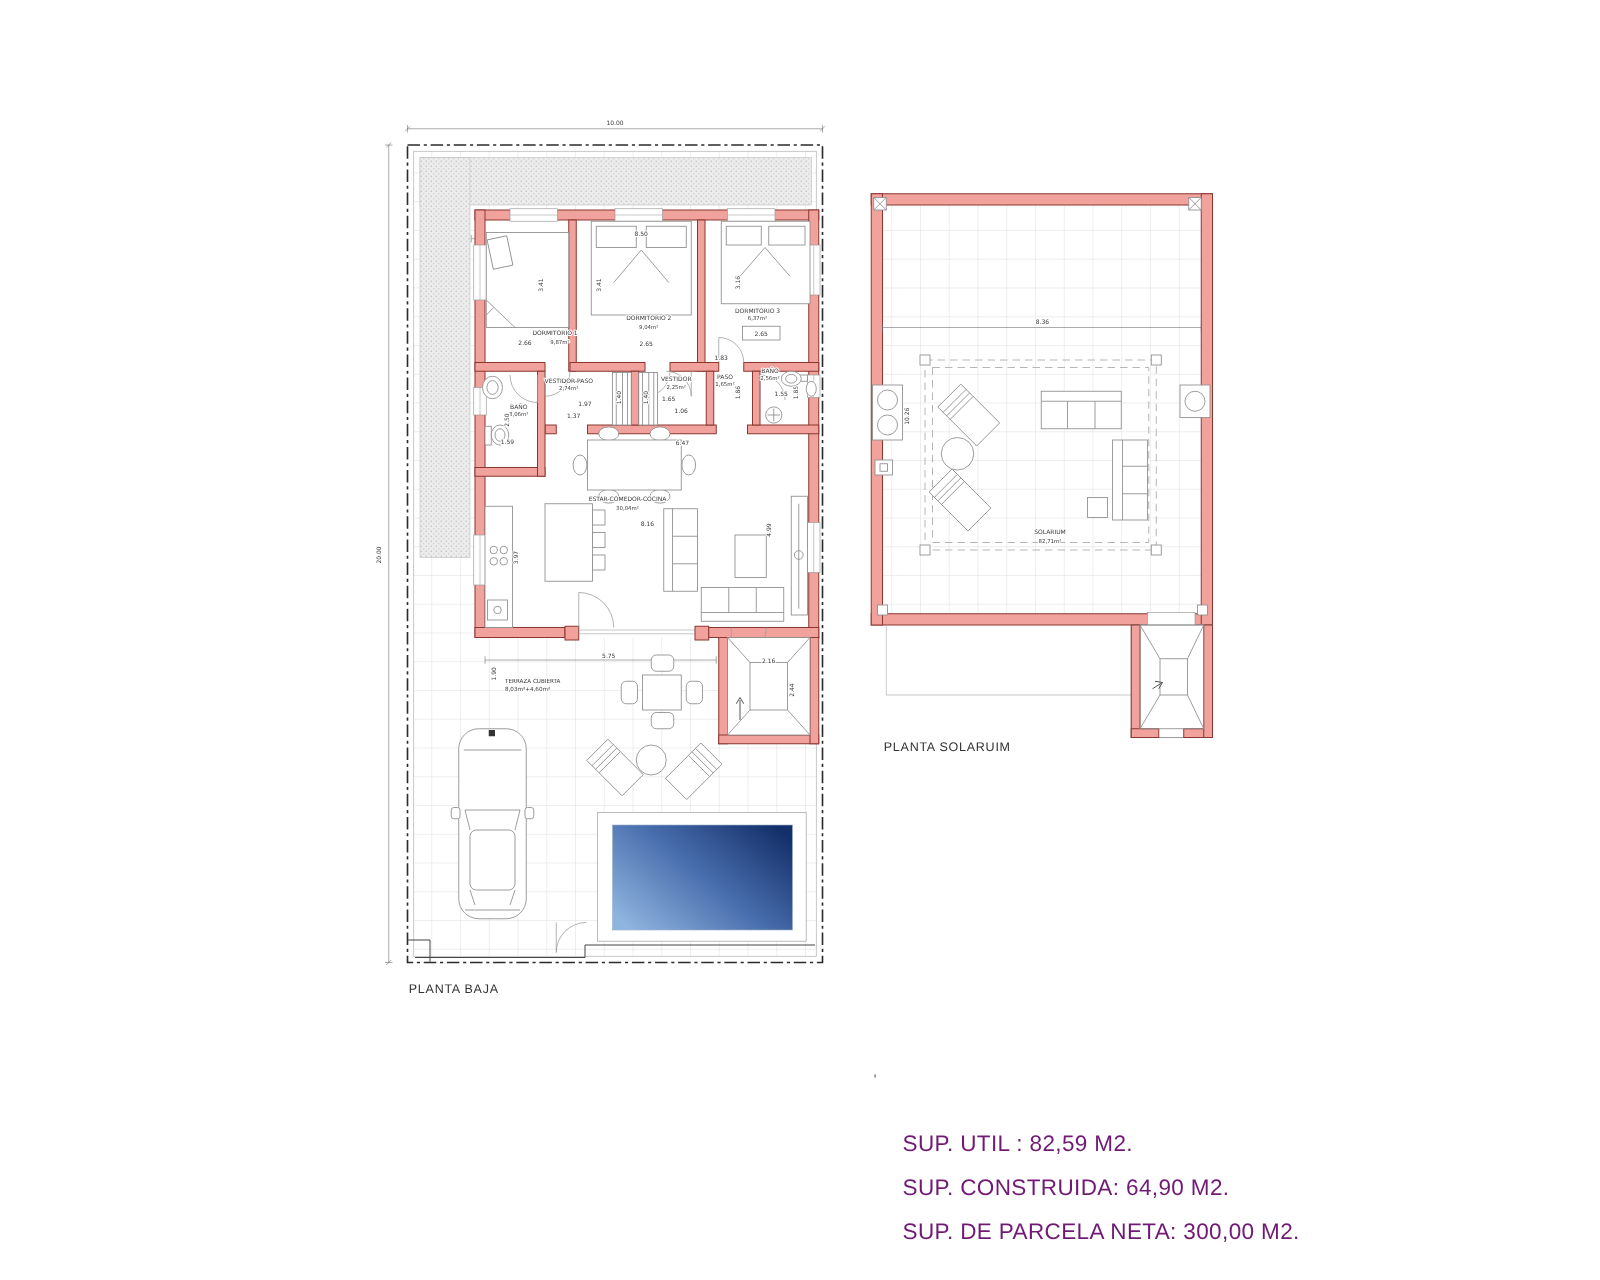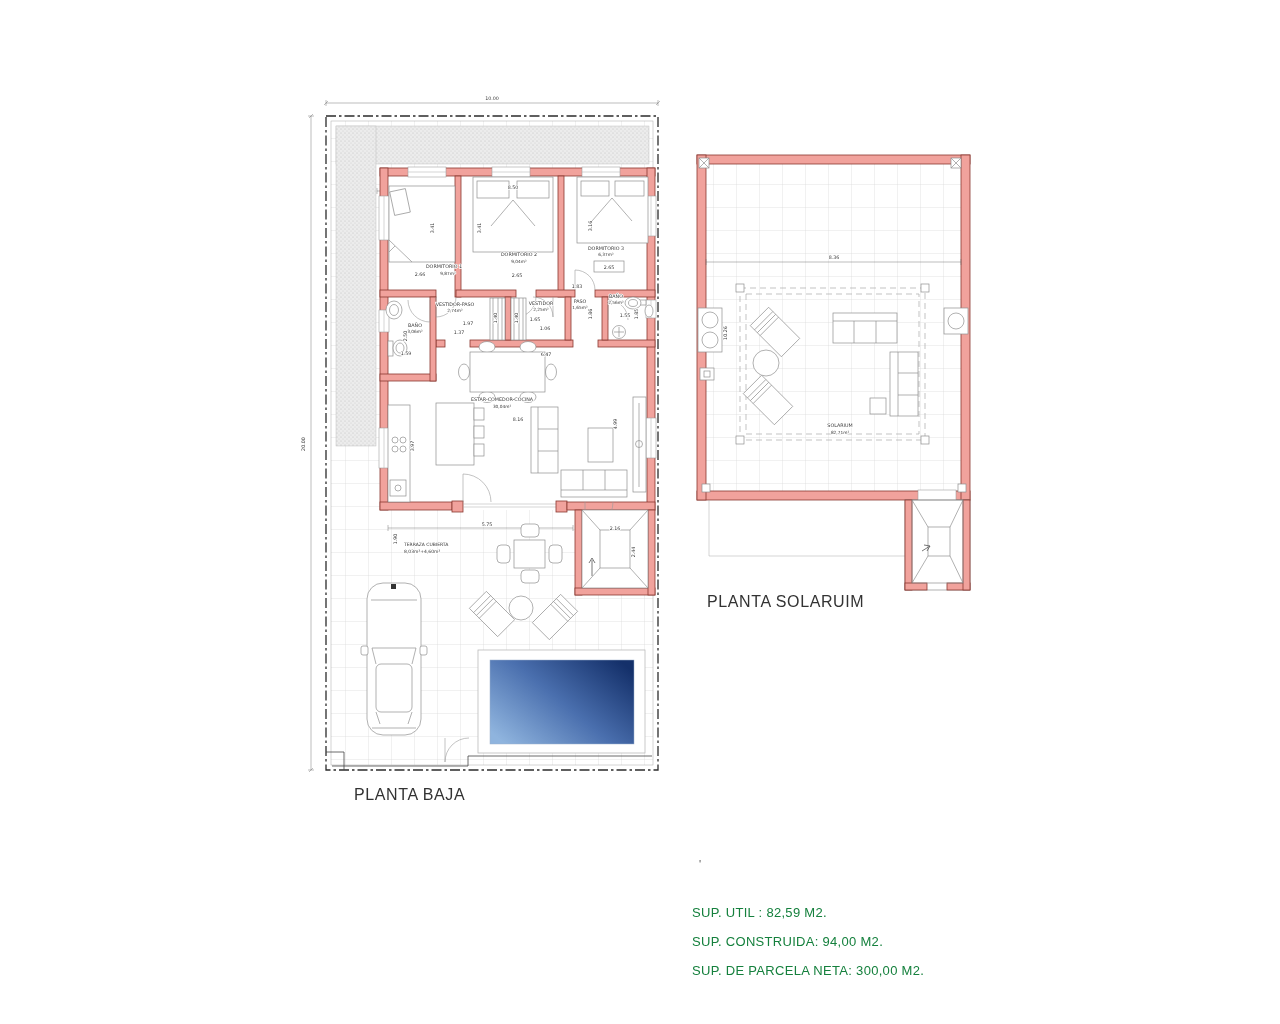--- a/index.html
+++ b/index.html
@@ -17,22 +17,22 @@
   .win{fill:#fff;stroke:#9a9a9a;stroke-width:0.55;}
   .gl {fill:none;stroke:#444;stroke-width:0.8;}
   .perg{fill:none;stroke:#ababab;stroke-width:0.7;stroke-dasharray:6 4;}
   
   .t,.t2,.ts{font-family:"DejaVu Sans",sans-serif;fill:#3a3a3a;text-anchor:middle;
      paint-order:stroke;stroke:#fff;stroke-width:1.6px;stroke-linejoin:round;}
   .t {font-size:4.8px;}
   .t2{font-size:4.3px;}
   .ts{font-size:4.5px;text-anchor:start;}
   
-  .plan-title{position:absolute;font-size:16px;color:#333;letter-spacing:0.6px;}
-  .summary{position:absolute;left:692px;top:905px;font-size:13px;color:#15803d;letter-spacing:0.3px;}
+  .plan-title{position:absolute;font-size:10px;color:#333;letter-spacing:0.6px;}
+  .summary{position:absolute;left:722px;top:905px;font-size:18px;color:#701a75;letter-spacing:0.3px;}
   .summary div{margin-bottom:14px;}
   .tick-mark{position:absolute;left:699px;top:858px;font-size:11px;color:#555;}
 </style>
 </head>
 <body>
 
 <div class="canvas">
 
 <svg width="1280" height="1024" viewBox="0 0 1280 1024">
   <defs>
@@ -446,21 +446,21 @@
 
     <g>
       <text class="t" x="834" y="259">8.36</text>
       <text class="t" x="727" y="333" transform="rotate(-90 727 333)">10.26</text>
       <text class="t" x="840" y="427">SOLARIUM</text>
       <text class="t2" x="840" y="434">82,71m²</text>
     </g>
   </g>
 </svg>
 
-  <div class="plan-title" style="left:327px;top:786px;margin-left:27px;">PLANTA BAJA</div>
+  <div class="plan-title" style="left:327px;top:786px;">PLANTA BAJA</div>
   <div class="plan-title" style="left:707px;top:593px;">PLANTA SOLARUIM</div>
   <div class="tick-mark">'</div>
   <div class="summary">
     <div>SUP. UTIL : 82,59 M2.</div>
-    <div>SUP. CONSTRUIDA: 94,00 M2.</div>
+    <div>SUP. CONSTRUIDA: 64,90 M2.</div>
     <div>SUP. DE PARCELA NETA: 300,00 M2.</div>
   </div>
 </div>
 
 </body></html>

